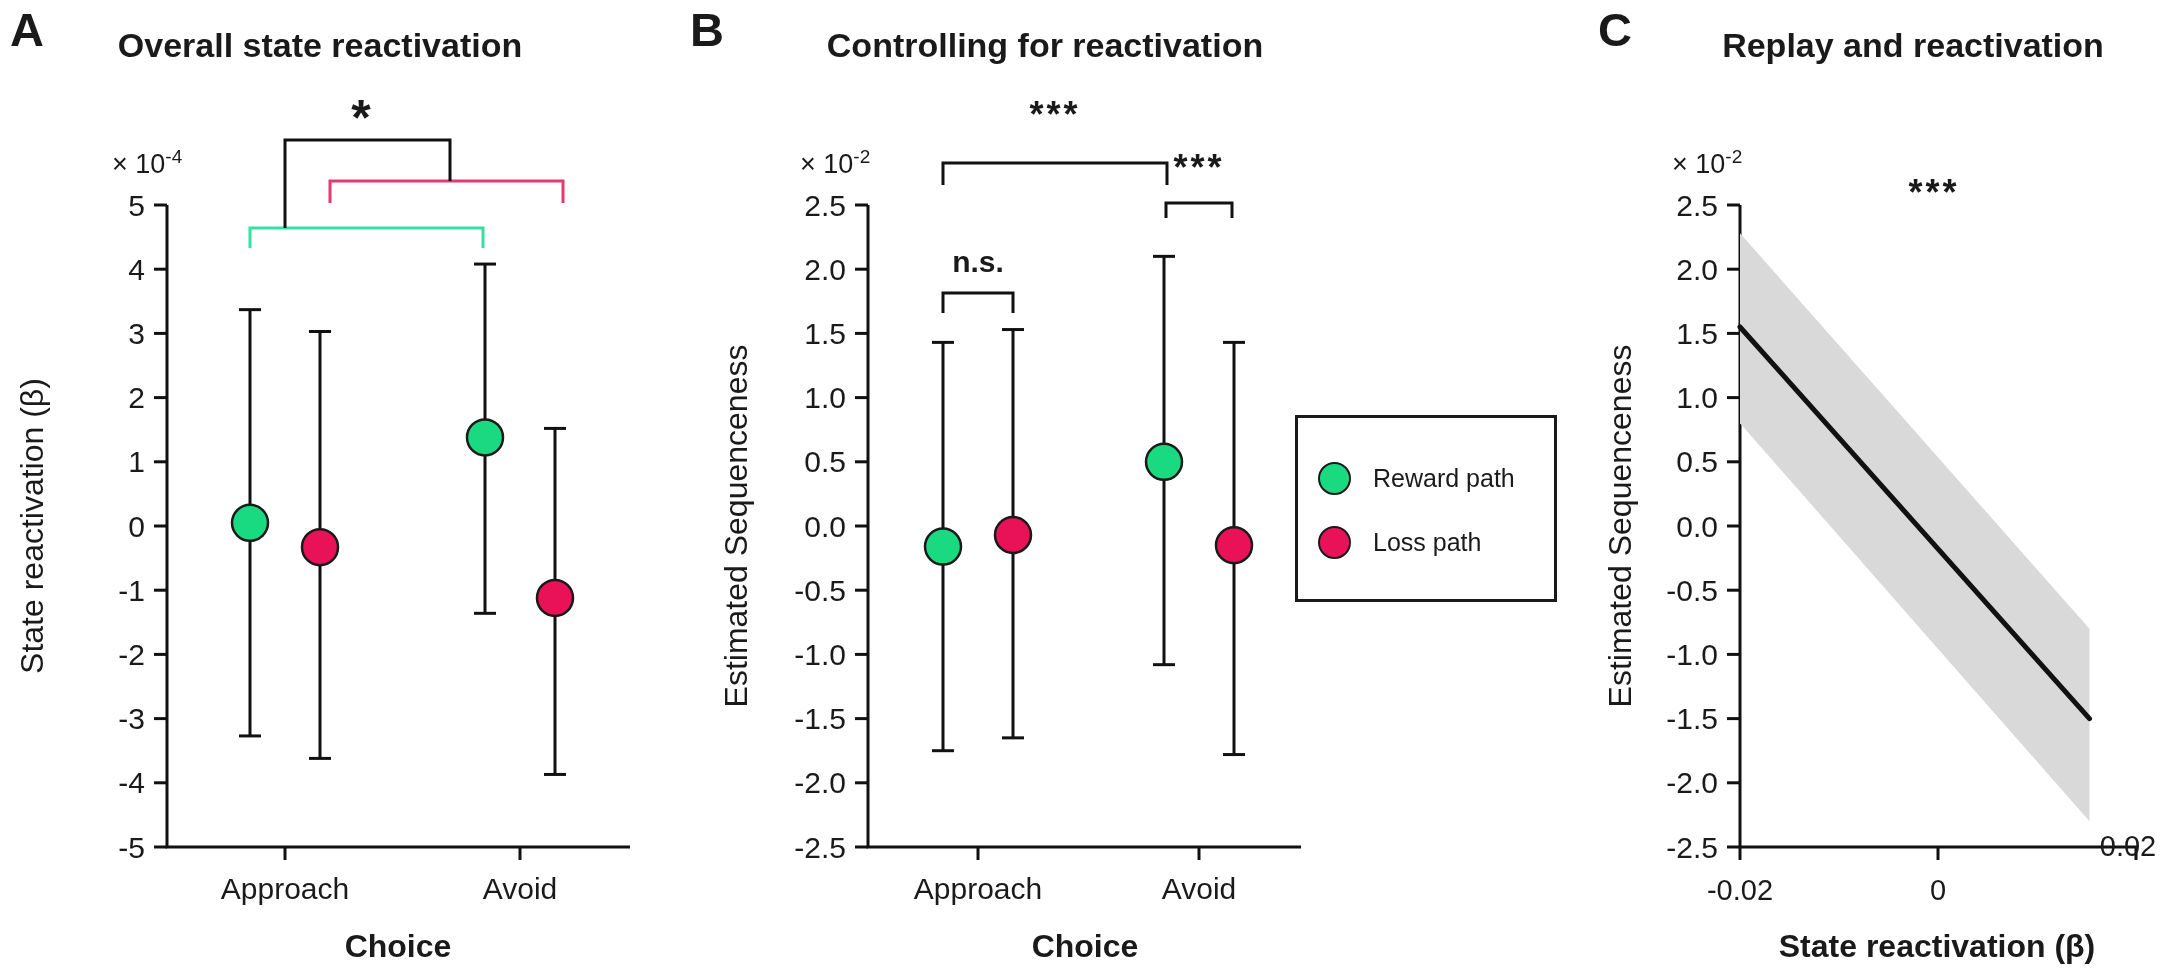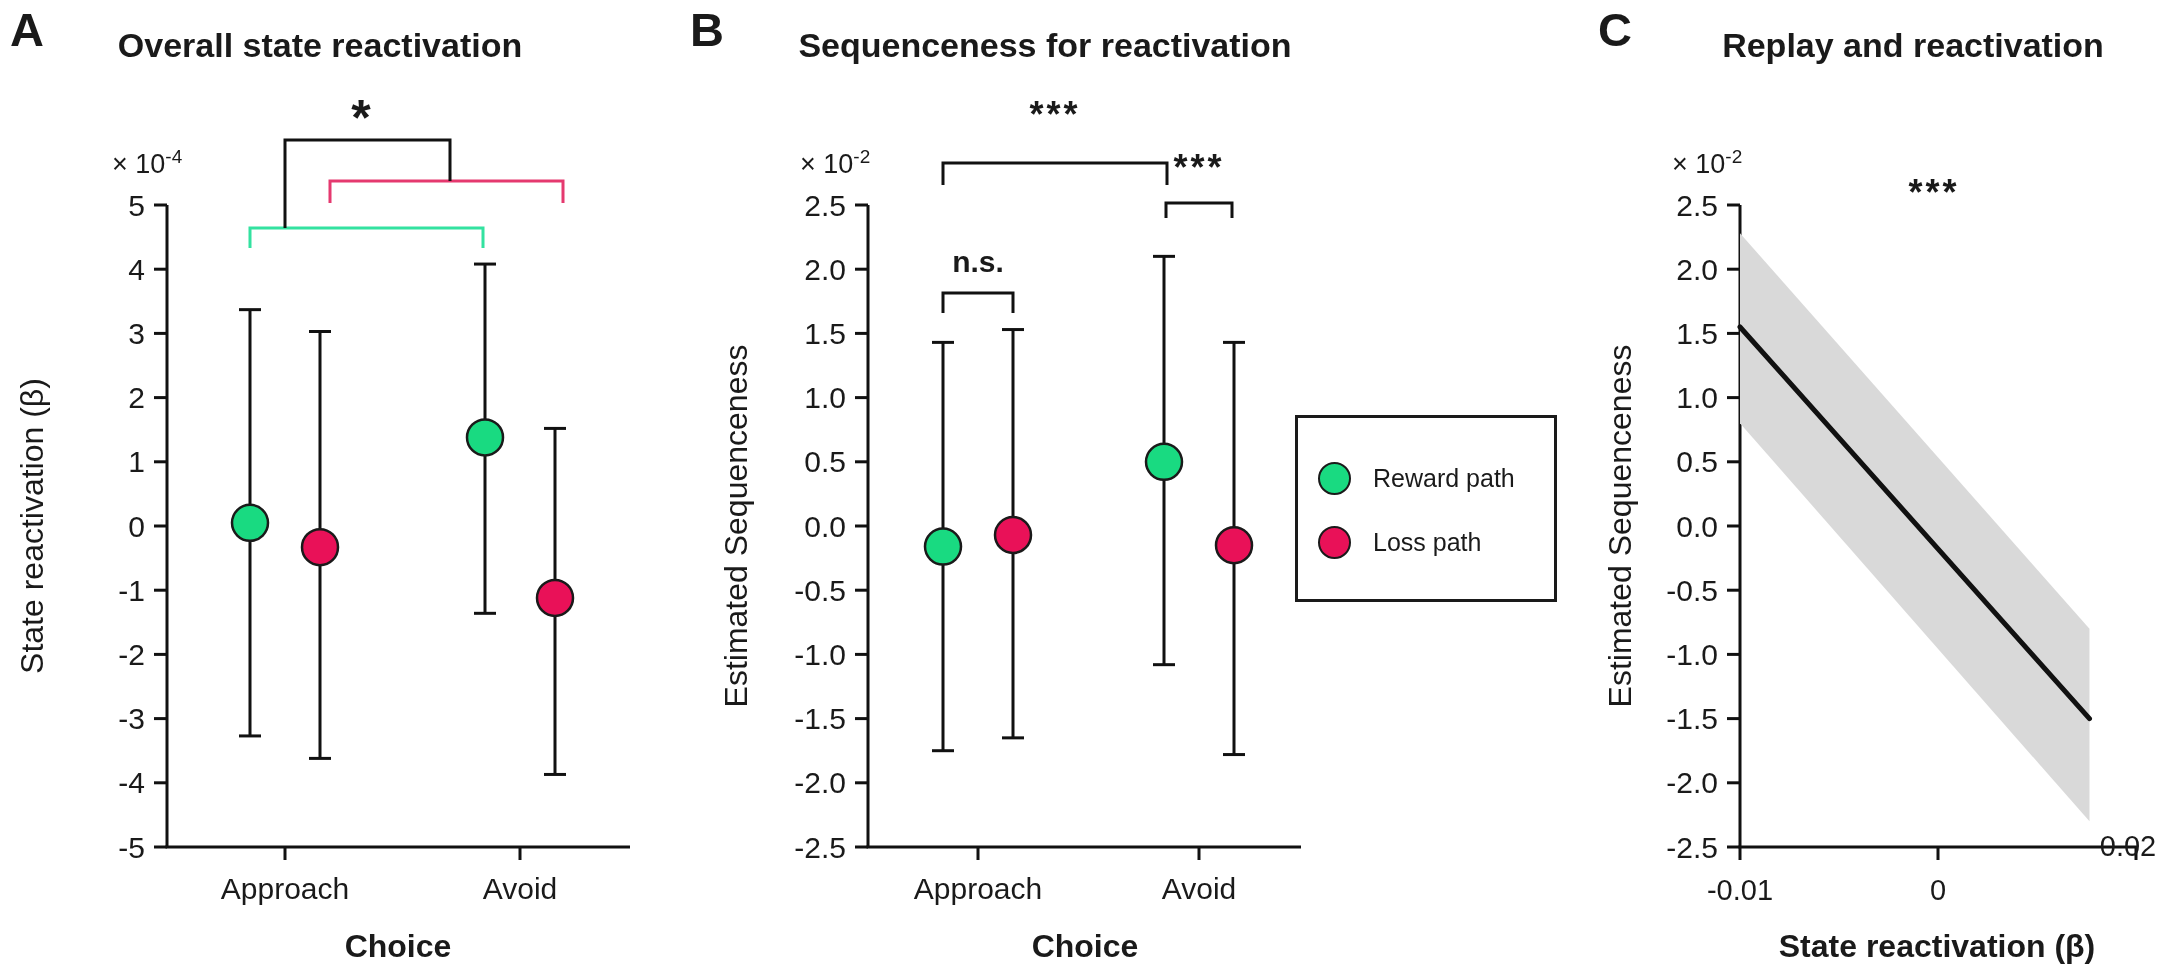--- a/index.html
+++ b/index.html
@@ -169,32 +169,32 @@
 
   <div class="abs panel-letter" style="left:10px;top:2px;">A</div>
   <div class="abs panel-title" style="left:320px;top:6px;">Overall state reactivation</div>
   <div class="abs scale-label" style="left:112px;top:146px;"><span>× 10</span><sup>-4</sup></div>
   <div class="abs ylabel" style="left:32px;top:526px;">State reactivation (β)</div>
   <div class="abs cat-label" style="left:285px;top:872px;">Approach</div>
   <div class="abs cat-label" style="left:520px;top:872px;">Avoid</div>
   <div class="abs xlabel" style="left:398px;top:928px;">Choice</div>
 
   <div class="abs panel-letter" style="left:690px;top:2px;">B</div>
-  <div class="abs panel-title" style="left:1045px;top:6px;">Sequenceness for reactivation</div>
+  <div class="abs panel-title" style="left:1045px;top:6px;">Controlling for reactivation</div>
   <div class="abs scale-label" style="left:800px;top:146px;"><span>× 10</span><sup>-2</sup></div>
   <div class="abs ylabel" style="left:736px;top:526px;">Estimated Sequenceness</div>
   <div class="abs cat-label" style="left:978px;top:872px;">Approach</div>
   <div class="abs cat-label" style="left:1199px;top:872px;">Avoid</div>
   <div class="abs xlabel" style="left:1085px;top:928px;">Choice</div>
 
   <div class="abs panel-letter" style="left:1598px;top:2px;">C</div>
   <div class="abs panel-title" style="left:1913px;top:6px;">Replay and reactivation</div>
   <div class="abs scale-label" style="left:1672px;top:146px;"><span>× 10</span><sup>-2</sup></div>
   <div class="abs ylabel" style="left:1620px;top:526px;">Estimated Sequenceness</div>
-  <div class="abs xtick-label" style="left:1740px;top:874px;">-0.01</div>
+  <div class="abs xtick-label" style="left:1740px;top:874px;">-0.02</div>
   <div class="abs xtick-label" style="left:1938px;top:874px;">0</div>
   <div class="abs xtick-label" style="left:2128px;top:830px;">0.02</div>
   <div class="abs xlabel" style="left:1937px;top:928px;">State reactivation (β)</div>
 
   <div class="abs" id="legend-box">
     <div class="legend-row" style="top:42px;">
       <div class="legend-swatch" style="background: rgb(25, 218, 129);"></div>
       <div class="legend-label">Reward path</div>
     </div>
     <div class="legend-row" style="top:106px;">

